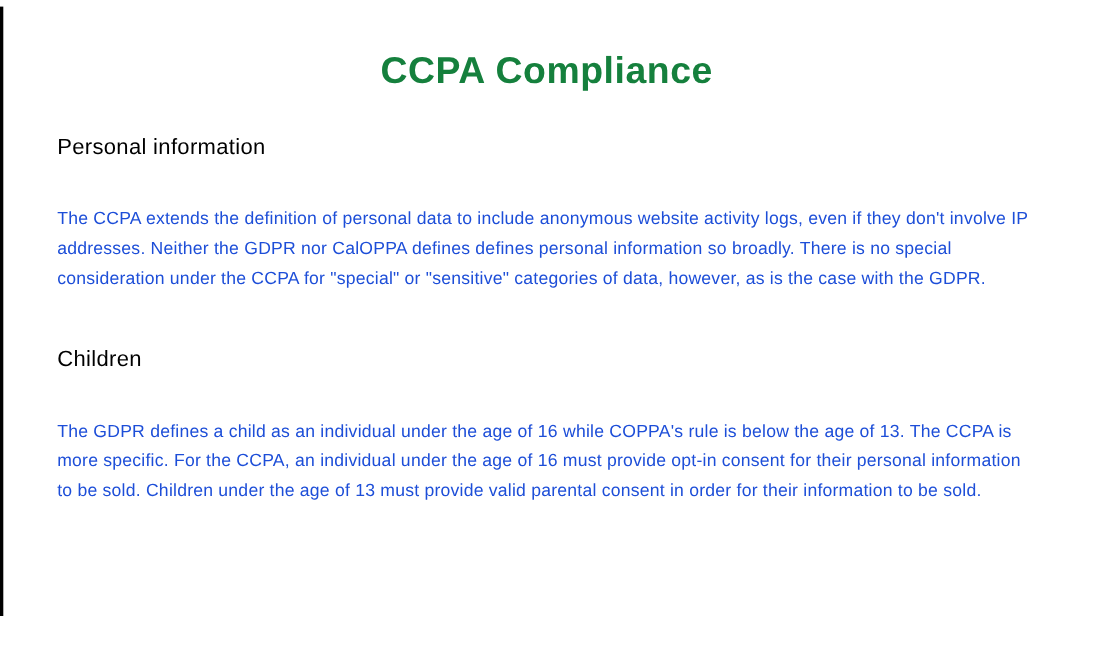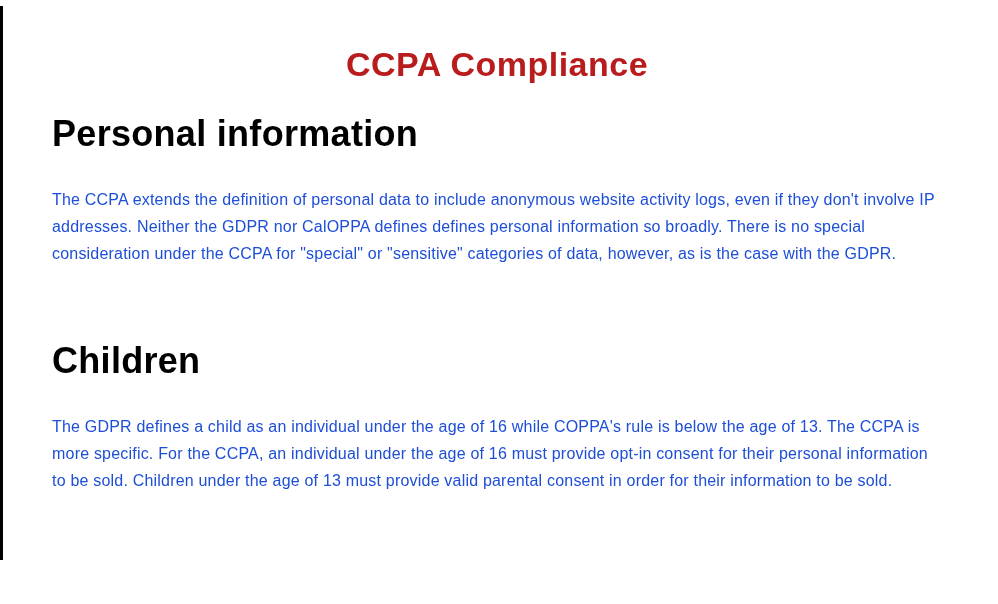--- a/index.html
+++ b/index.html
@@ -26,32 +26,32 @@
   .doc {
     padding: 0 56px 0 52px;
   }
   .doc-title {
     margin: 44px 0 0 0;
     text-align: center;
     font-size: 34px;
     line-height: 40px;
     font-weight: bold;
     letter-spacing: 0.5px;
-    color: #b91c1c;
+    color: #15803d;
   }
   .section-heading {
     margin: 34px 0 0 0;
-    font-size: 36px;
+    font-size: 20px;
     line-height: 32px;
-    font-weight: bold;
+    font-weight: normal;
     letter-spacing: 0.3px;
     color: #000000;
   }
   .section-heading.second {
-    margin-top: 78px;
+    margin-top: 44px;
   }
   .section-body {
     margin: 36px 0 0 0;
     max-width: 892px;
     font-size: 16px;
     line-height: 27px;
     letter-spacing: 0.2px;
     color: #1d4ed8;
   }
 </style>

